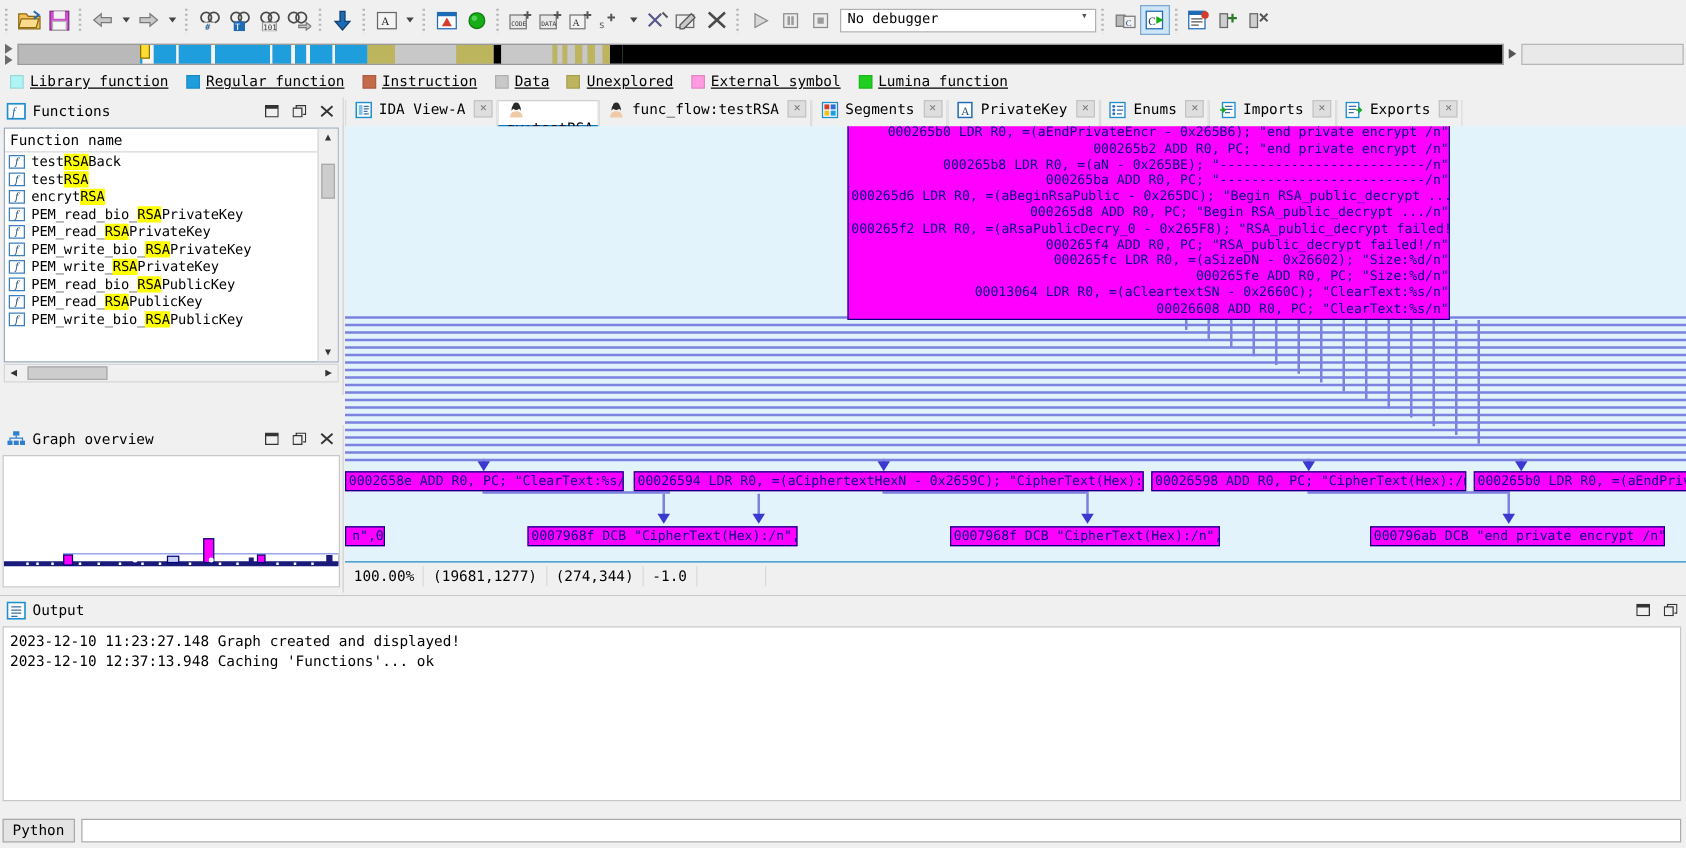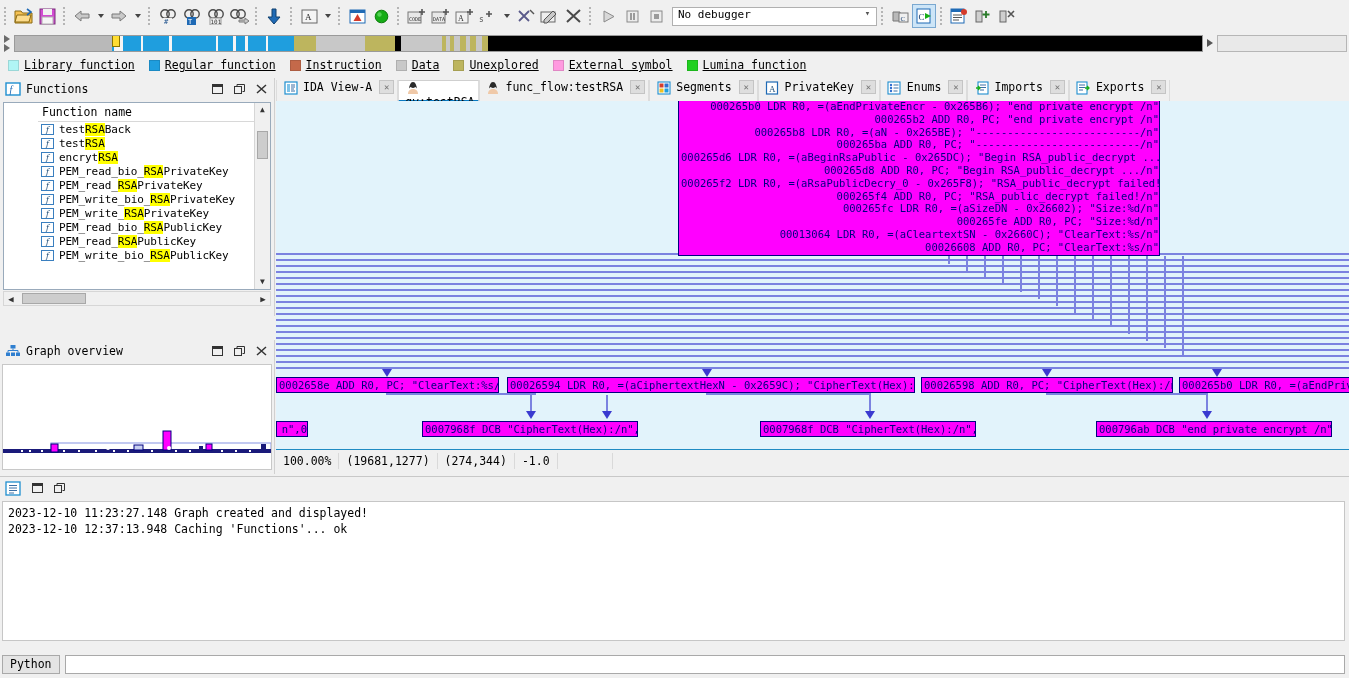--- a/index.html
+++ b/index.html
@@ -53,21 +53,21 @@
 
   
   .panel{position:absolute;background:#f0f0f0;}
   .panel-title{height:22px;display:flex;align-items:center;padding:0 2px;background:#f0f0f0;}
   .panel-title .ico{width:18px;height:16px;display:flex;align-items:center;justify-content:center;margin:0 4px 0 2px;}
   .panel-title .tt{flex:1;font-family:"DejaVu Sans Mono","Liberation Mono",monospace;font-size:11.5px;}
   .panel-title .wbtn{width:22px;height:18px;display:flex;align-items:center;justify-content:center;color:#303030;font-size:12px;}
 
   #functions-panel{left:0;top:78px;width:274px;height:238px;border-right:1px solid #d0d0d0;}
   .fnlist{position:absolute;left:3px;top:24px;width:268px;height:188px;background:#fff;border:1px solid #9ab;box-sizing:border-box;display:flex;}
-  .fnlist-inner{flex:1;overflow:hidden;margin-left:34px;}
+  .fnlist-inner{flex:1;overflow:hidden;}
   .fn-header{height:18px;border-bottom:1px solid #d8d8d8;background:#fff;display:flex;align-items:center;
              padding-left:4px;font-size:11.5px;font-family:"DejaVu Sans Mono","Liberation Mono",monospace;}
   .fnrow{height:14px;display:flex;align-items:center;padding-left:3px;font-size:11px;white-space:nowrap;}
   .fnrow .fi{width:13px;height:11px;margin-right:5px;border:1px solid #3a7fbf;background:#fff;color:#1f4e79;
              font-size:8px;font-style:italic;line-height:10px;text-align:center;font-family:"DejaVu Serif",serif;box-sizing:border-box;}
   .fnrow .nm{font-family:"DejaVu Sans Mono","Liberation Mono",monospace;letter-spacing:-.1px;}
   .hl{background:#ffff00;}
   .vscroll{width:15px;background:#f0f0f0;border-left:1px solid #d6d6d6;display:flex;flex-direction:column;align-items:center;}
   .vscroll .ar{height:14px;line-height:14px;font-size:8px;color:#333;}
   .vscroll .thumb{width:11px;height:28px;background:#cdcdcd;border:1px solid #a8a8a8;margin-top:14px;box-sizing:border-box;}
@@ -783,20 +783,21 @@
   </div>
 
   <div id="output-panel">
     <div class="panel-title">
       <span class="ico">
         <svg width="16" height="15" viewBox="0 0 16 15">
             <rect x="1" y="1" width="14" height="13" fill="#fff" stroke="#1f8fd0" stroke-width="1.3"></rect>
             <path d="M4 4.5h8M4 7h8M4 9.5h8M4 12h5" stroke="#3a6ea5" stroke-width="1"></path>
           </svg>
       </span>
+      <span class="tt">Output</span>
       <span class="wbtn">
         <svg width="11" height="10" viewBox="0 0 11 10">
             <rect x="0.5" y="0.5" width="10" height="9" fill="none" stroke="#333"></rect>
             <rect x="0.5" y="0.5" width="10" height="2.5" fill="#333"></rect>
           </svg>
       </span>
       <span class="wbtn">
         <svg width="11" height="10" viewBox="0 0 11 10">
             <rect x="0.5" y="2.5" width="7" height="7" fill="none" stroke="#333"></rect>
             <path d="M3 2.5V0.5h7.5v7H8.5" fill="none" stroke="#333"></path>

